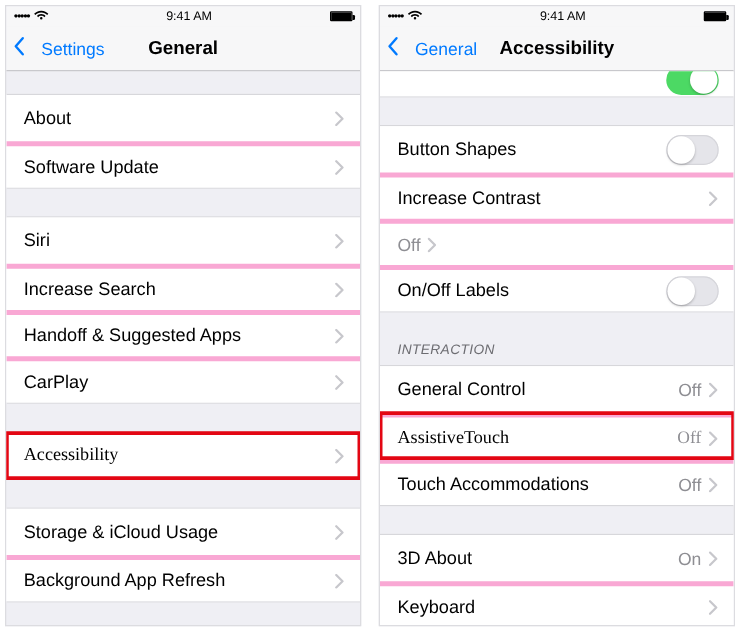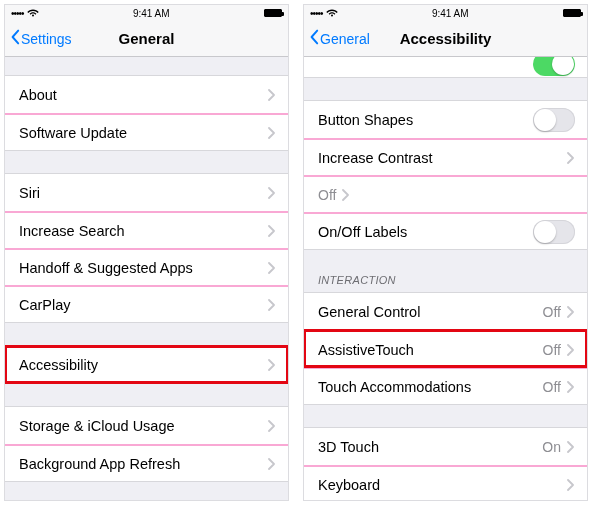--- a/index.html
+++ b/index.html
@@ -44,21 +44,21 @@
   
   .nav-bar {
     height: 36px;
     background: #f7f7f8;
     border-bottom: 1px solid #c8c8cc;
     display: flex;
     align-items: center;
     position: relative;
   }
   .nav-back {
-    display: flex; align-items: center; gap: 0;
+    display: flex; align-items: center; gap: 12px;
     color: #007aff; font-size: 14px; padding-left: 4px;
     position: absolute; left: 0;
   }
   .nav-back svg { width: 12px; height: 16px; }
   .nav-title { flex: 1; text-align: center; font-weight: 600; font-size: 15px; }
   
   .scroll { flex: 1; overflow: hidden; }
   .group { margin-top: 22px; background: #fff; border-top: 1px solid #d7d7db; border-bottom: 1px solid #d7d7db; }
   .group.first { margin-top: 18px; }
   .group-header {
@@ -67,31 +67,31 @@
     font-size: 11px;
     padding: 24px 14px 6px;
     letter-spacing: 0.3px;
     font-style: italic;
   }
   .row {
     display: flex;
     align-items: center;
     min-height: 37px;
     padding: 0 12px 0 14px;
-    border-top: 2px solid #f9a8d4;
+    border-top: 4px solid #f9a8d4;
     background: #fff;
     font-size: 14.5px;
     position: relative;
   }
   .row:first-child { border-top: none; }
   .row-label { flex: 1; }
   .row-value { color: #8e8e93; font-size: 14px; margin-right: 6px; }
   .chevron { color: #c7c7cc; }
   .chevron svg { width: 8px; height: 12px; display:block; }
-  .highlight { outline: 3px solid #e30613; outline-offset: -2px; z-index: 2; }
+  .highlight { outline: 3px solid #e30613; outline-offset: -2px; z-index: 2; font-family: Liberation Serif, serif; }
   
   .switch {
     width: 42px; height: 24px; border-radius: 12px; background: #e5e5ea; position: relative;
     box-shadow: inset 0 0 0 1px #d5d5da;
   }
   .switch .knob {
     width: 22px; height: 22px; border-radius: 11px; background: #fff; position: absolute; top: 1px; left: 1px;
     box-shadow: 0 1px 2px rgba(0,0,0,.25);
   }
   .switch.on { background: #4cd964; box-shadow: none; }
@@ -309,21 +309,21 @@
           <span class="row-value">Off</span>
           <span class="chevron">
             <svg viewBox="0 0 8 12">
               <path d="M1 1l5 5-5 5" stroke="#c7c7cc" stroke-width="1.8" fill="none" stroke-linecap="round" stroke-linejoin="round"></path>
             </svg>
           </span>
         </div>
       </div>
       <div class="group">
         <div class="row">
-          <span class="row-label">3D Touch</span>
+          <span class="row-label">3D About</span>
           <span class="row-value">On</span>
           <span class="chevron">
             <svg viewBox="0 0 8 12">
               <path d="M1 1l5 5-5 5" stroke="#c7c7cc" stroke-width="1.8" fill="none" stroke-linecap="round" stroke-linejoin="round"></path>
             </svg>
           </span>
         </div>
         <div class="row">
           <span class="row-label">Keyboard</span>
           <span class="chevron">

